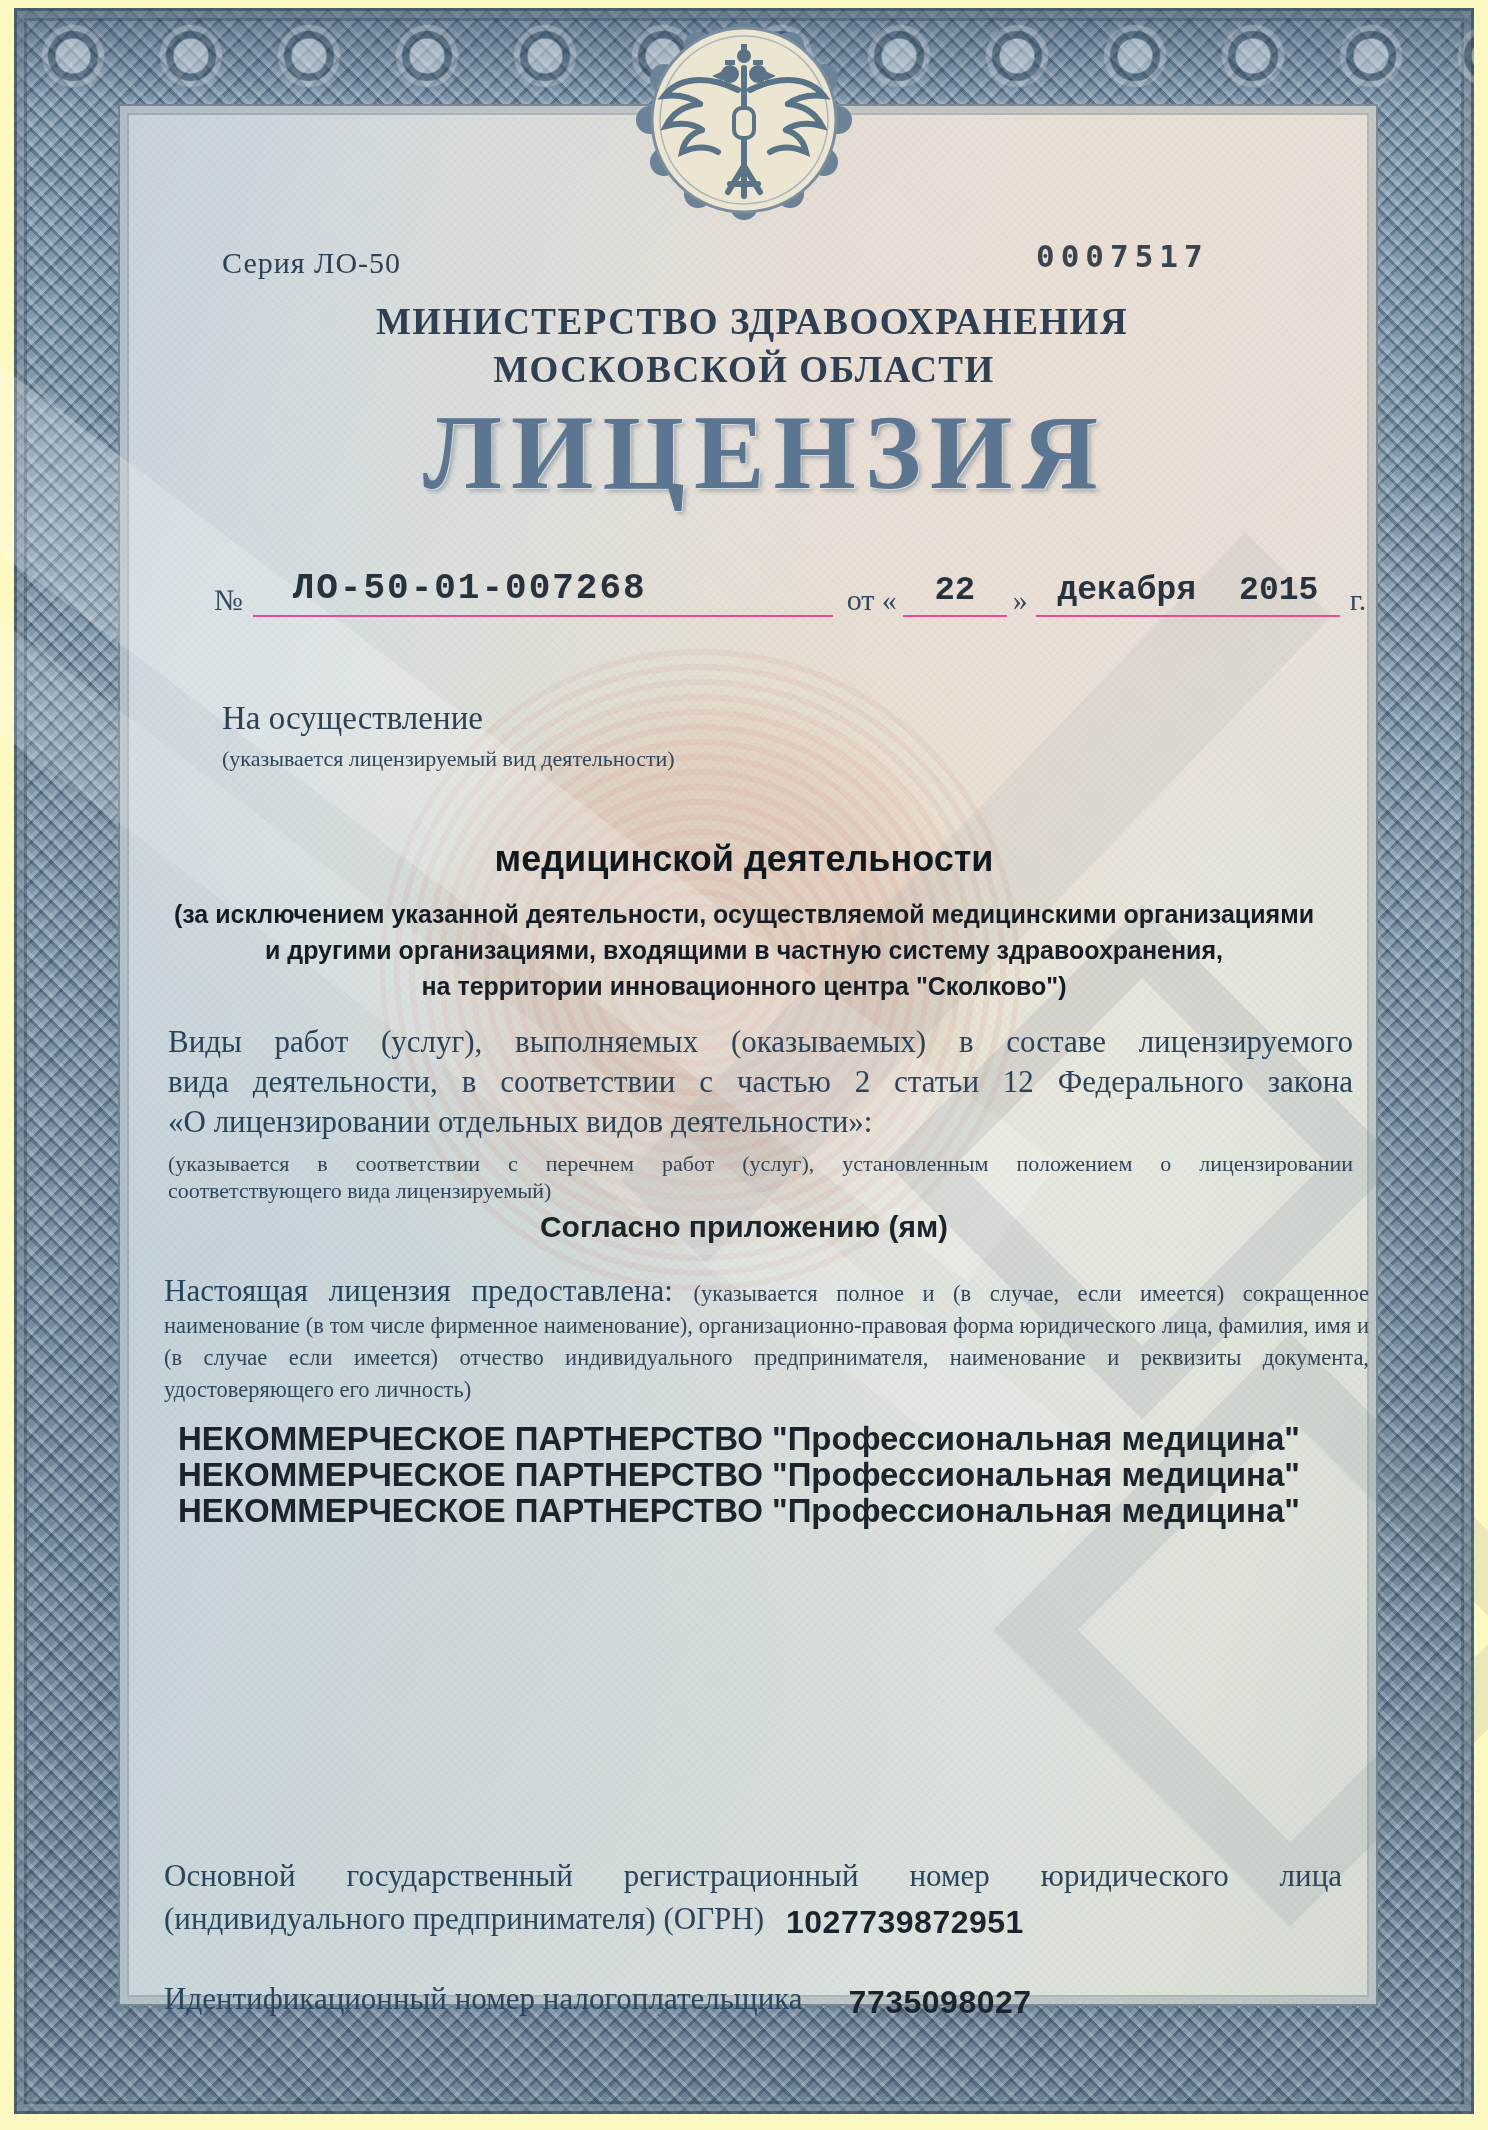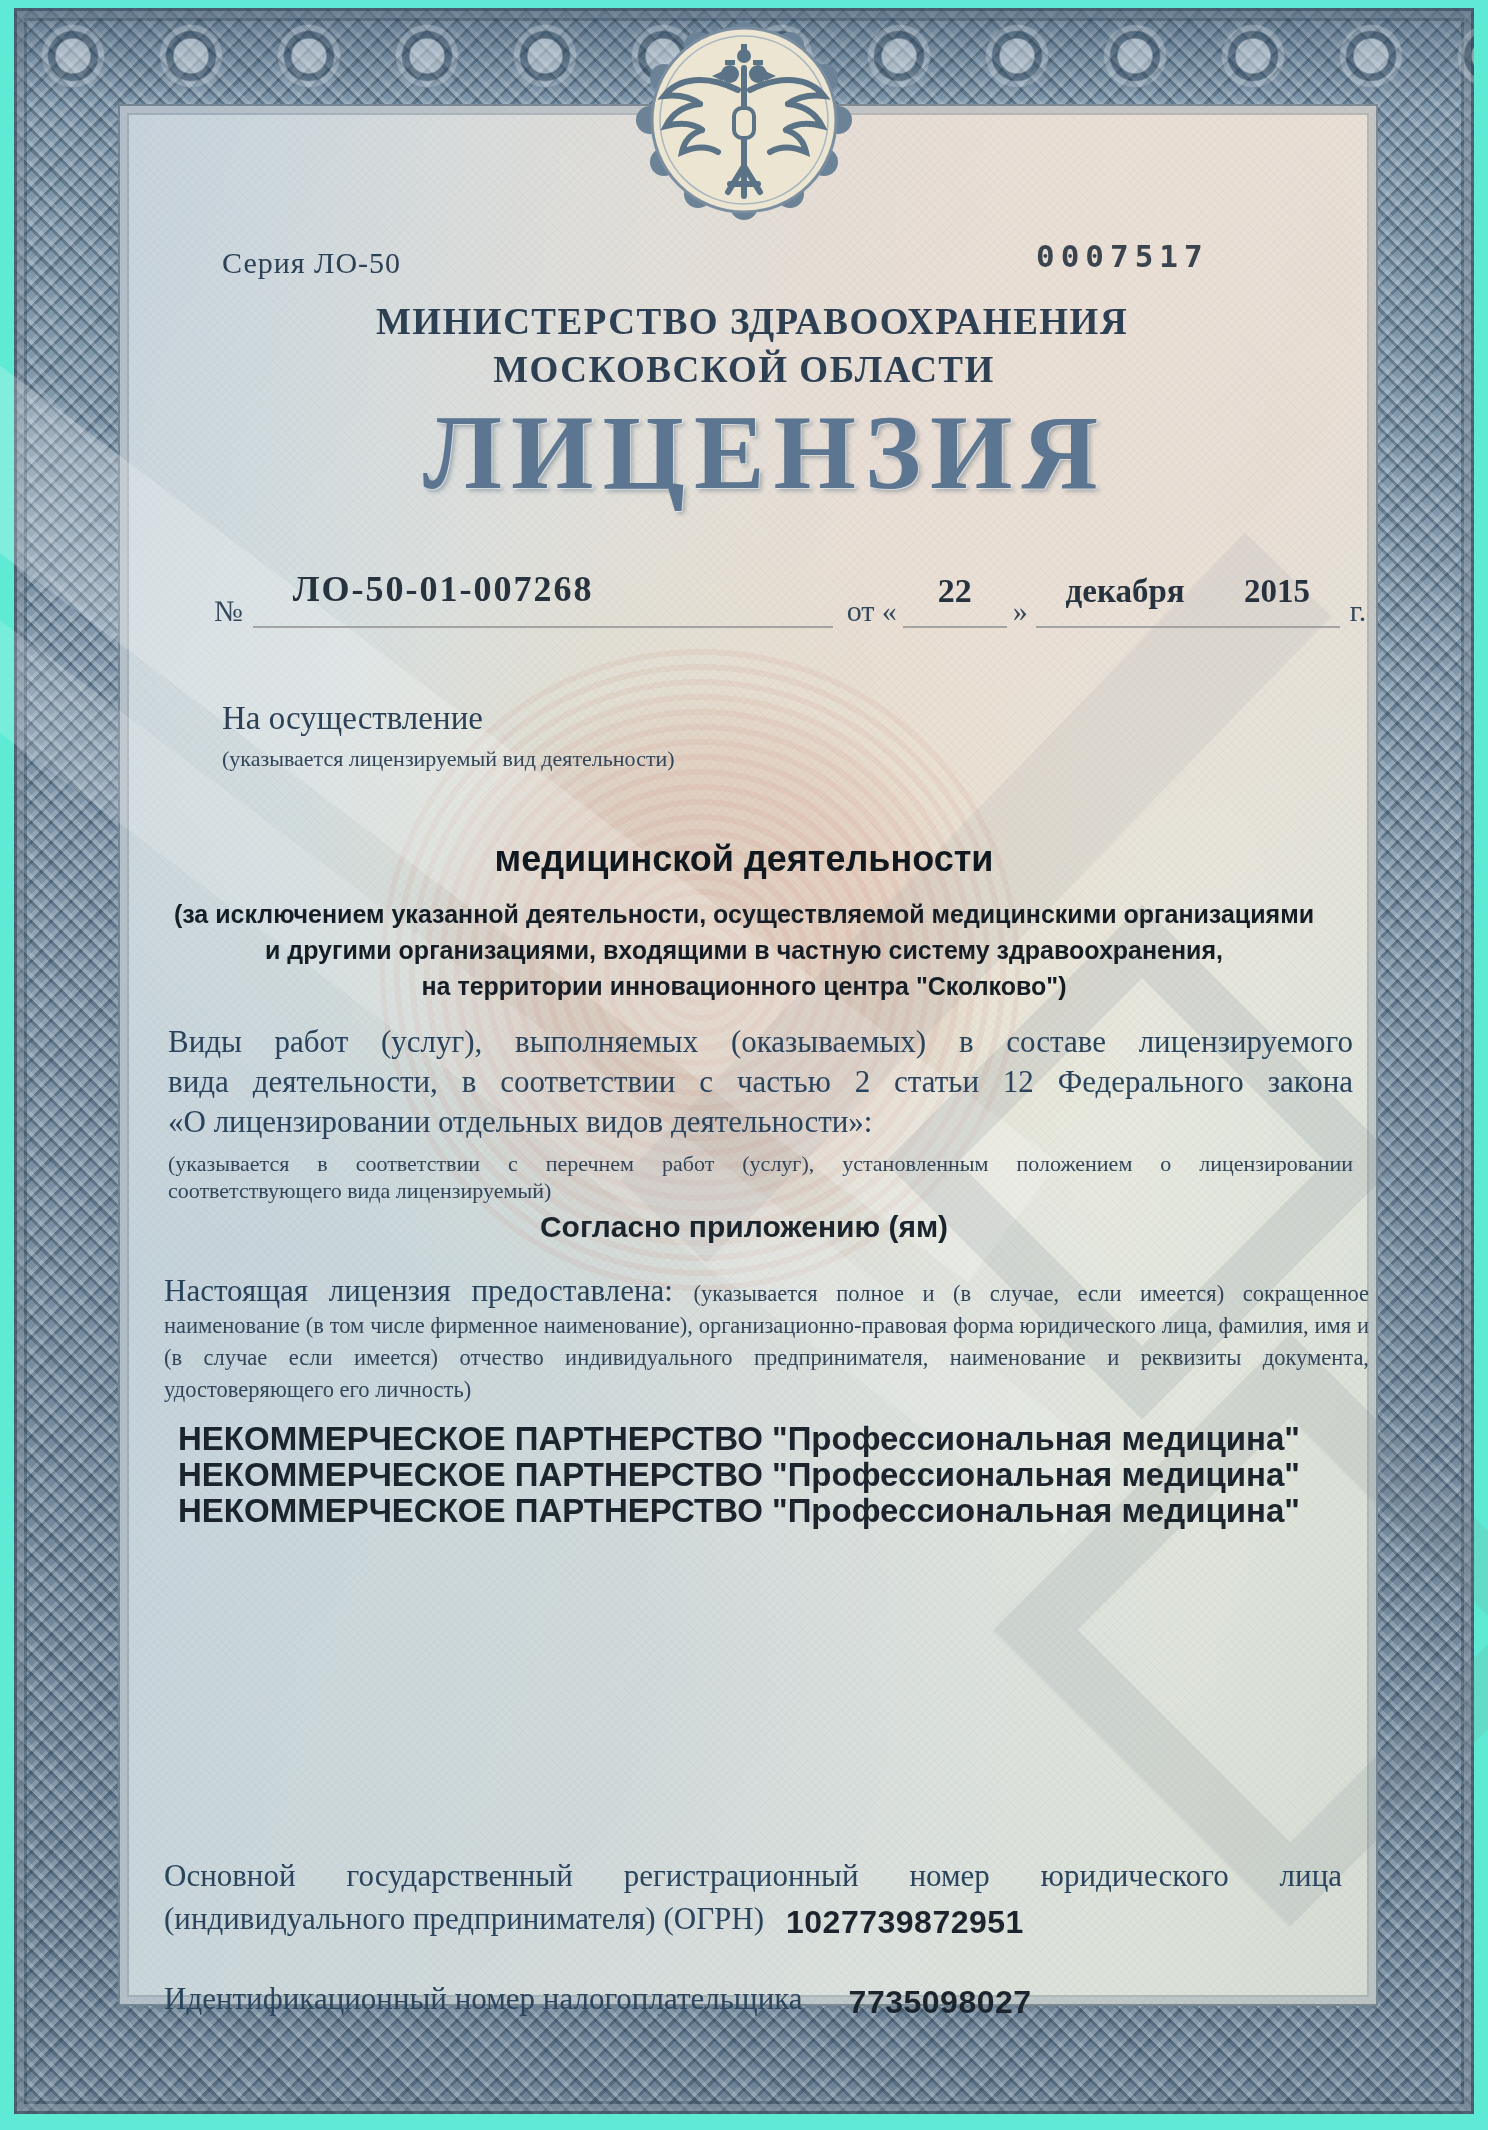--- a/index.html
+++ b/index.html
@@ -1,16 +1,16 @@
 <!DOCTYPE html>
 <html><head>
 <meta charset="utf-8">
 <style>
   html,body{margin:0;padding:0;background:#e9ebef;}
-  .page{position:relative;width:1488px;height:2130px;background:#5eead4;overflow:hidden;
+  .page{position:relative;width:1488px;height:2130px;background:#fef9c3;overflow:hidden;
         font-family:"Liberation Serif",serif;}
   
   .frame{position:absolute;left:14px;top:8px;width:1460px;height:2106px;
     background:
       repeating-linear-gradient(45deg, rgba(28,50,70,.30) 0 3px, rgba(226,236,242,.22) 3px 7px, transparent 7px 14px),
       repeating-linear-gradient(-45deg, rgba(28,50,70,.30) 0 3px, rgba(226,236,242,.18) 3px 7px, transparent 7px 14px),
       linear-gradient(180deg,#7e94a8 0%,#8399ab 30%,#74899c 70%,#6d8295 100%);
     box-shadow: inset 0 0 0 3px rgba(36,58,78,.55), inset 0 0 0 10px rgba(230,238,244,.25), inset 0 0 0 13px rgba(36,58,78,.35);}
   .band-top{position:absolute;left:14px;top:8px;width:1460px;height:96px;
     background-image:
@@ -44,21 +44,21 @@
   
   .t{position:absolute;color:#2c4156;}
   .serial{left:222px;top:246px;font-size:30px;letter-spacing:1px;}
   .formnum{left:1036px;top:238px;font-family:"DejaVu Sans Mono",monospace;font-weight:bold;font-size:31px;letter-spacing:6px;color:#39444e;}
   .ministry{left:0;width:1488px;text-align:center;font-weight:bold;font-size:37px;letter-spacing:1.5px;color:#2d3f53;}
   .min1{top:300px;padding-left:8px;} .min2{top:348px;}
   .doc-title{left:0;top:392px;width:1488px;text-align:center;font-weight:bold;font-size:106px;letter-spacing:9px;color:#5c7590;
     text-shadow:1px 1px 0 rgba(244,248,250,.55), 3px 3px 4px rgba(52,74,94,.35);margin-left:21px;}
   .num-row{left:214px;top:568px;width:1180px;display:flex;align-items:flex-end;}
   .num-row .lbl{font-size:30px;color:#33485c;}
-  .seg{display:inline-block;border-bottom:2px solid #a3a3a3;font-family:Liberation Serif, serif;font-weight:bold;color:#26333f;padding-bottom:16px;}
+  .seg{display:inline-block;border-bottom:2px solid #ec4899;font-family:Liberation Mono, monospace;font-weight:bold;color:#26333f;padding-bottom:6px;}
   .seg-license{width:540px;font-size:36px;letter-spacing:2px;text-align:left;padding-left:40px;margin-left:10px;}
   .ot{margin-left:14px;font-size:30px;}
   .seg-day{width:104px;font-size:34px;text-align:center;margin-left:6px;}
   .quote{margin-left:6px;font-size:30px;}
   .seg-my{width:304px;margin-left:8px;font-size:33px;display:flex;justify-content:space-around;}
   .gdot{margin-left:10px;font-size:27px;}
   .intro{left:222px;top:700px;font-size:33px;}
   .intro-note{left:222px;top:746px;font-size:22px;color:#30455a;}
   .act-name{left:0;top:838px;width:1488px;text-align:center;font-family:"Liberation Sans",sans-serif;font-weight:bold;font-size:36px;color:#10181f;}
   .exc{left:0;width:1488px;text-align:center;font-family:"Liberation Sans",sans-serif;font-weight:bold;font-size:25px;color:#141d25;}

